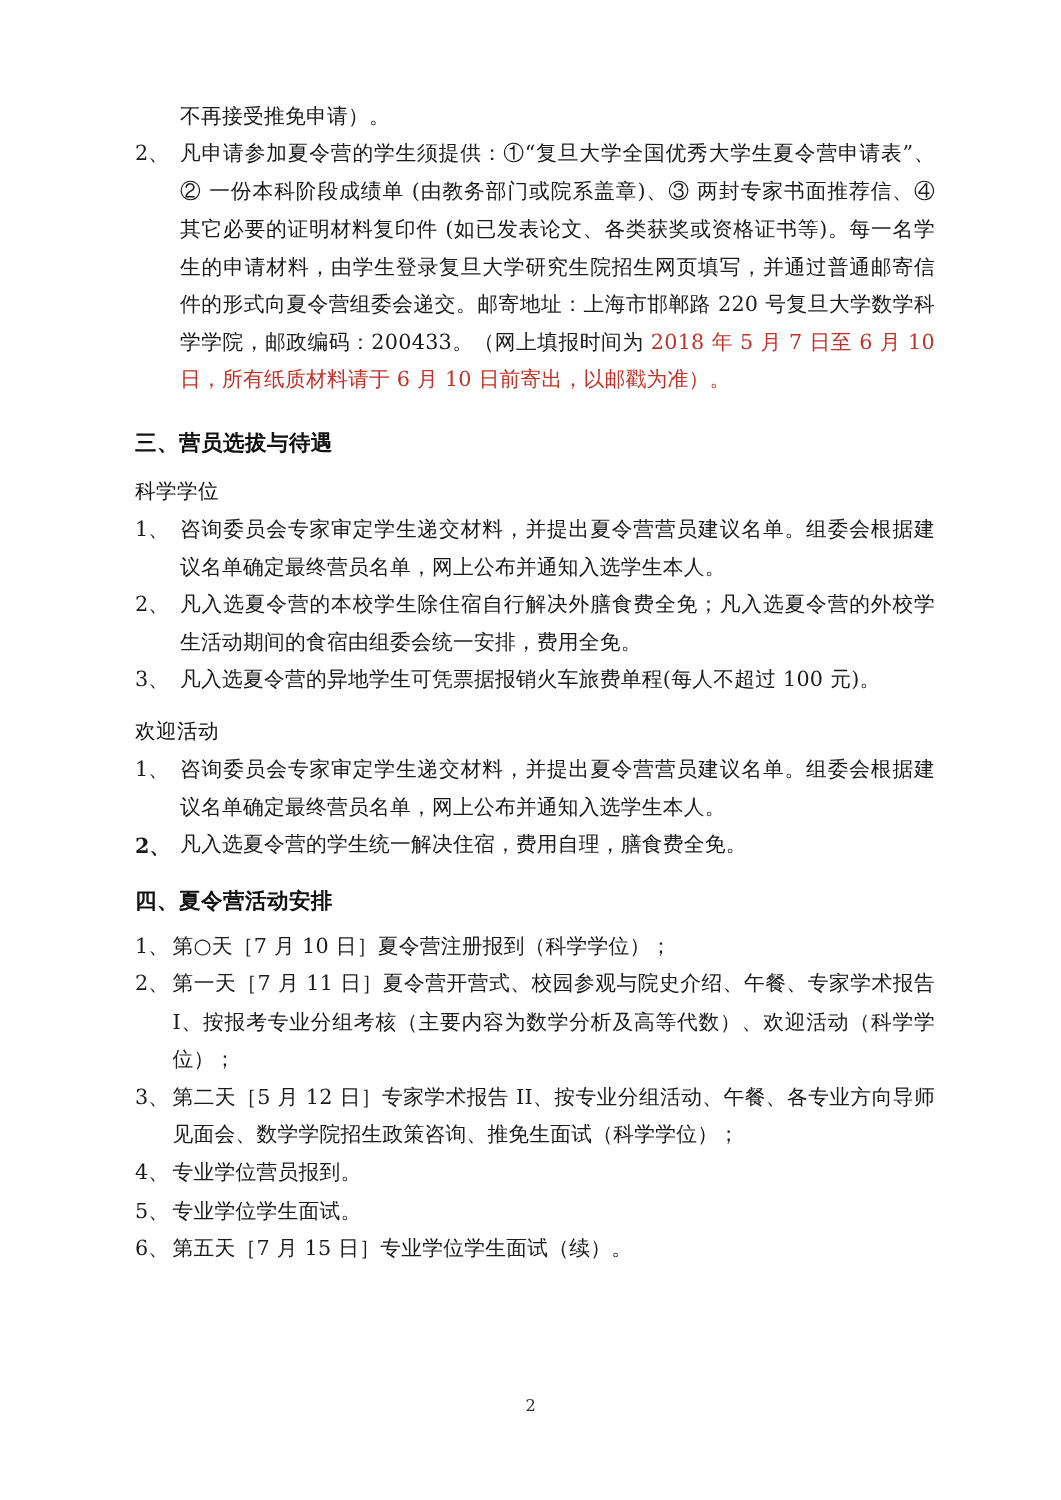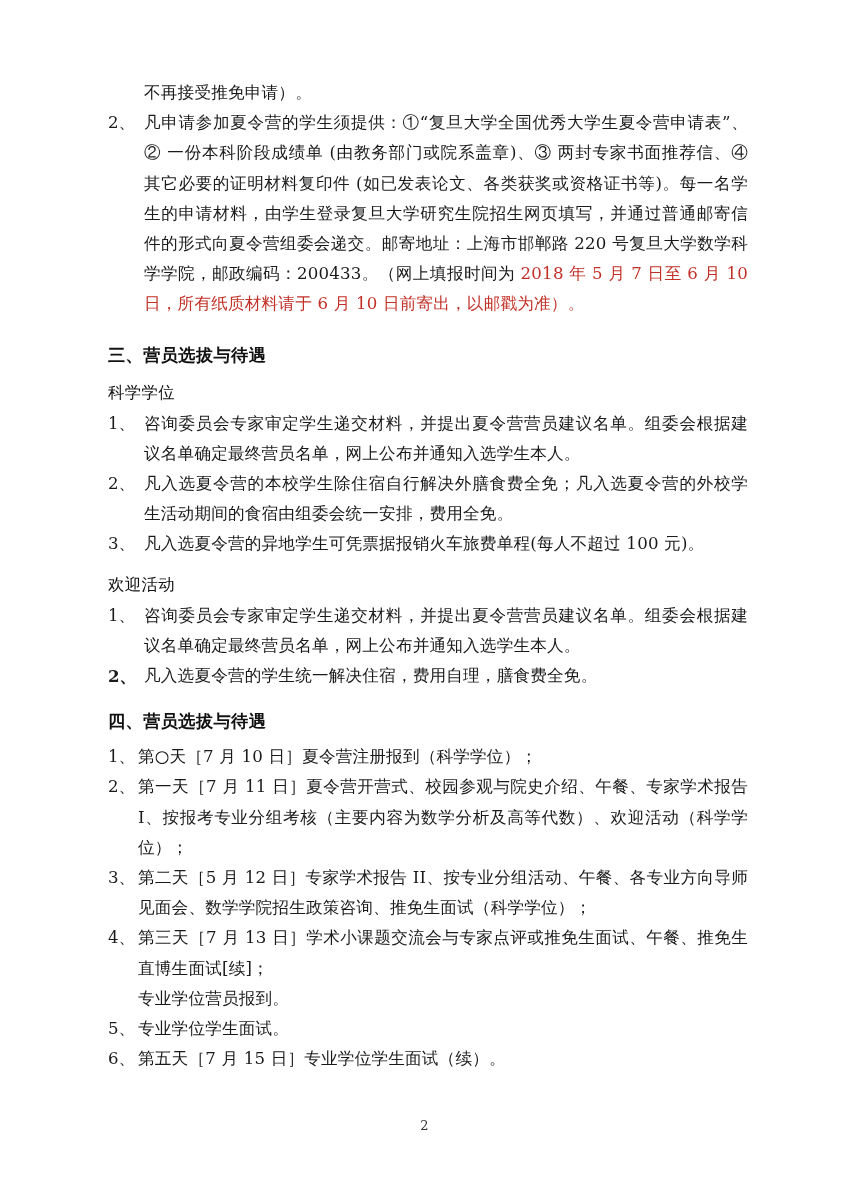--- a/index.html
+++ b/index.html
@@ -134,37 +134,37 @@
 
     <div class="li">
       <span class="marker">1、</span>
       <span class="body">咨询委员会专家审定学生递交材料，并提出夏令营营员建议名单。组委会根据建议名单确定最终营员名单，网上公布并通知入选学生本人。</span>
     </div>
     <div class="li">
       <span class="marker bold">2、</span>
       <span class="body">凡入选夏令营的学生统一解决住宿，费用自理，膳食费全免。</span>
     </div>
 
-    <div class="h-section">四、营员选拔与待遇</div>
+    <div class="h-section">四、夏令营活动安排</div>
 
     <div class="li tight">
       <span class="marker">1、</span>
       <span class="body">第○天［7 月 10 日］夏令营注册报到（科学学位）；</span>
     </div>
     <div class="li tight">
       <span class="marker">2、</span>
       <span class="body">第一天［7 月 11 日］夏令营开营式、校园参观与院史介绍、午餐、专家学术报告 I、按报考专业分组考核（主要内容为数学分析及高等代数）、欢迎活动（科学学位）；</span>
     </div>
     <div class="li tight">
       <span class="marker">3、</span>
       <span class="body">第二天［5 月 12 日］专家学术报告 II、按专业分组活动、午餐、各专业方向导师见面会、数学学院招生政策咨询、推免生面试（科学学位）；</span>
     </div>
     <div class="li tight">
       <span class="marker">4、</span>
-      <span class="body"><span>第三天［7 月 13 日］学术小课题交流会与专家点评或推免生面试、午餐、推免生直博生面试[续]；</span><span class="sub">专业学位营员报到。</span></span>
+      <span class="body"><span class="sub">专业学位营员报到。</span></span>
     </div>
     <div class="li tight">
       <span class="marker">5、</span>
       <span class="body"><span class="sub">专业学位学生面试。</span></span>
     </div>
     <div class="li tight">
       <span class="marker">6、</span>
       <span class="body">第五天［7 月 15 日］专业学位学生面试（续）。</span>
     </div>
 

